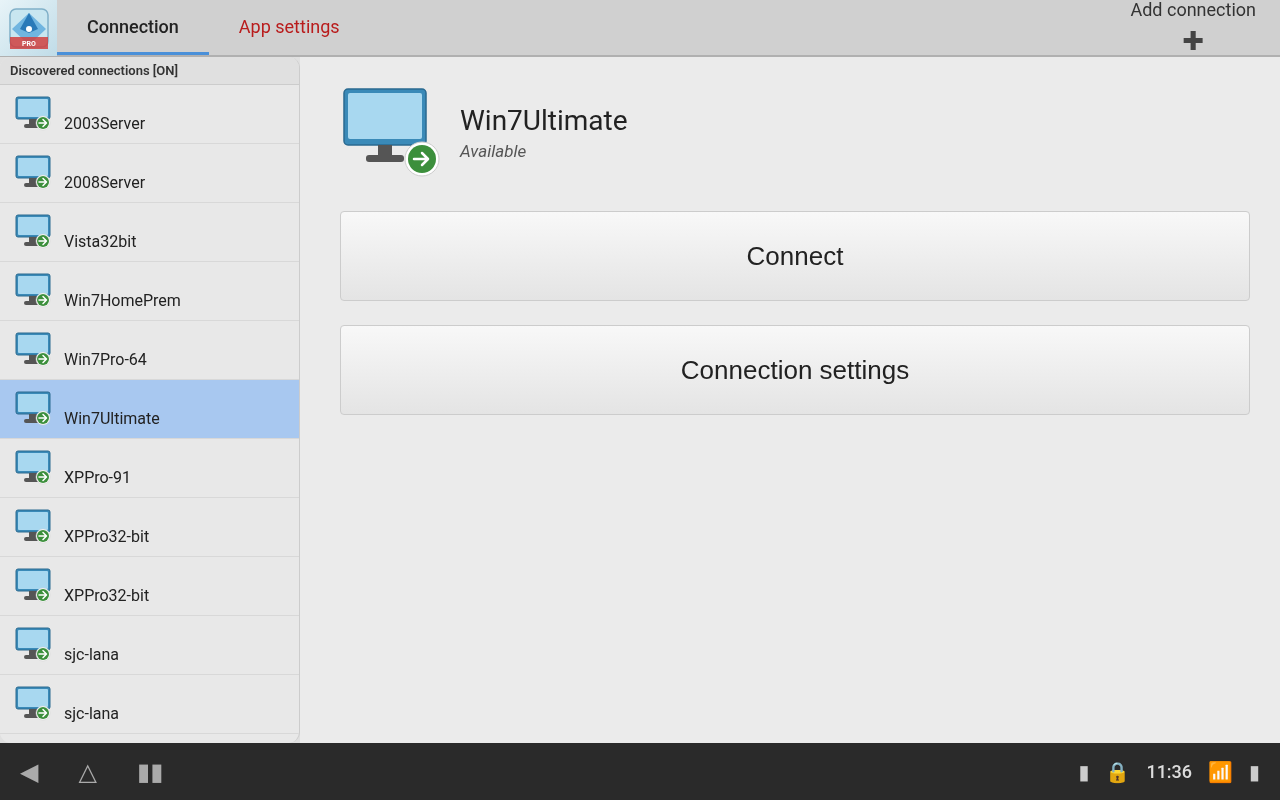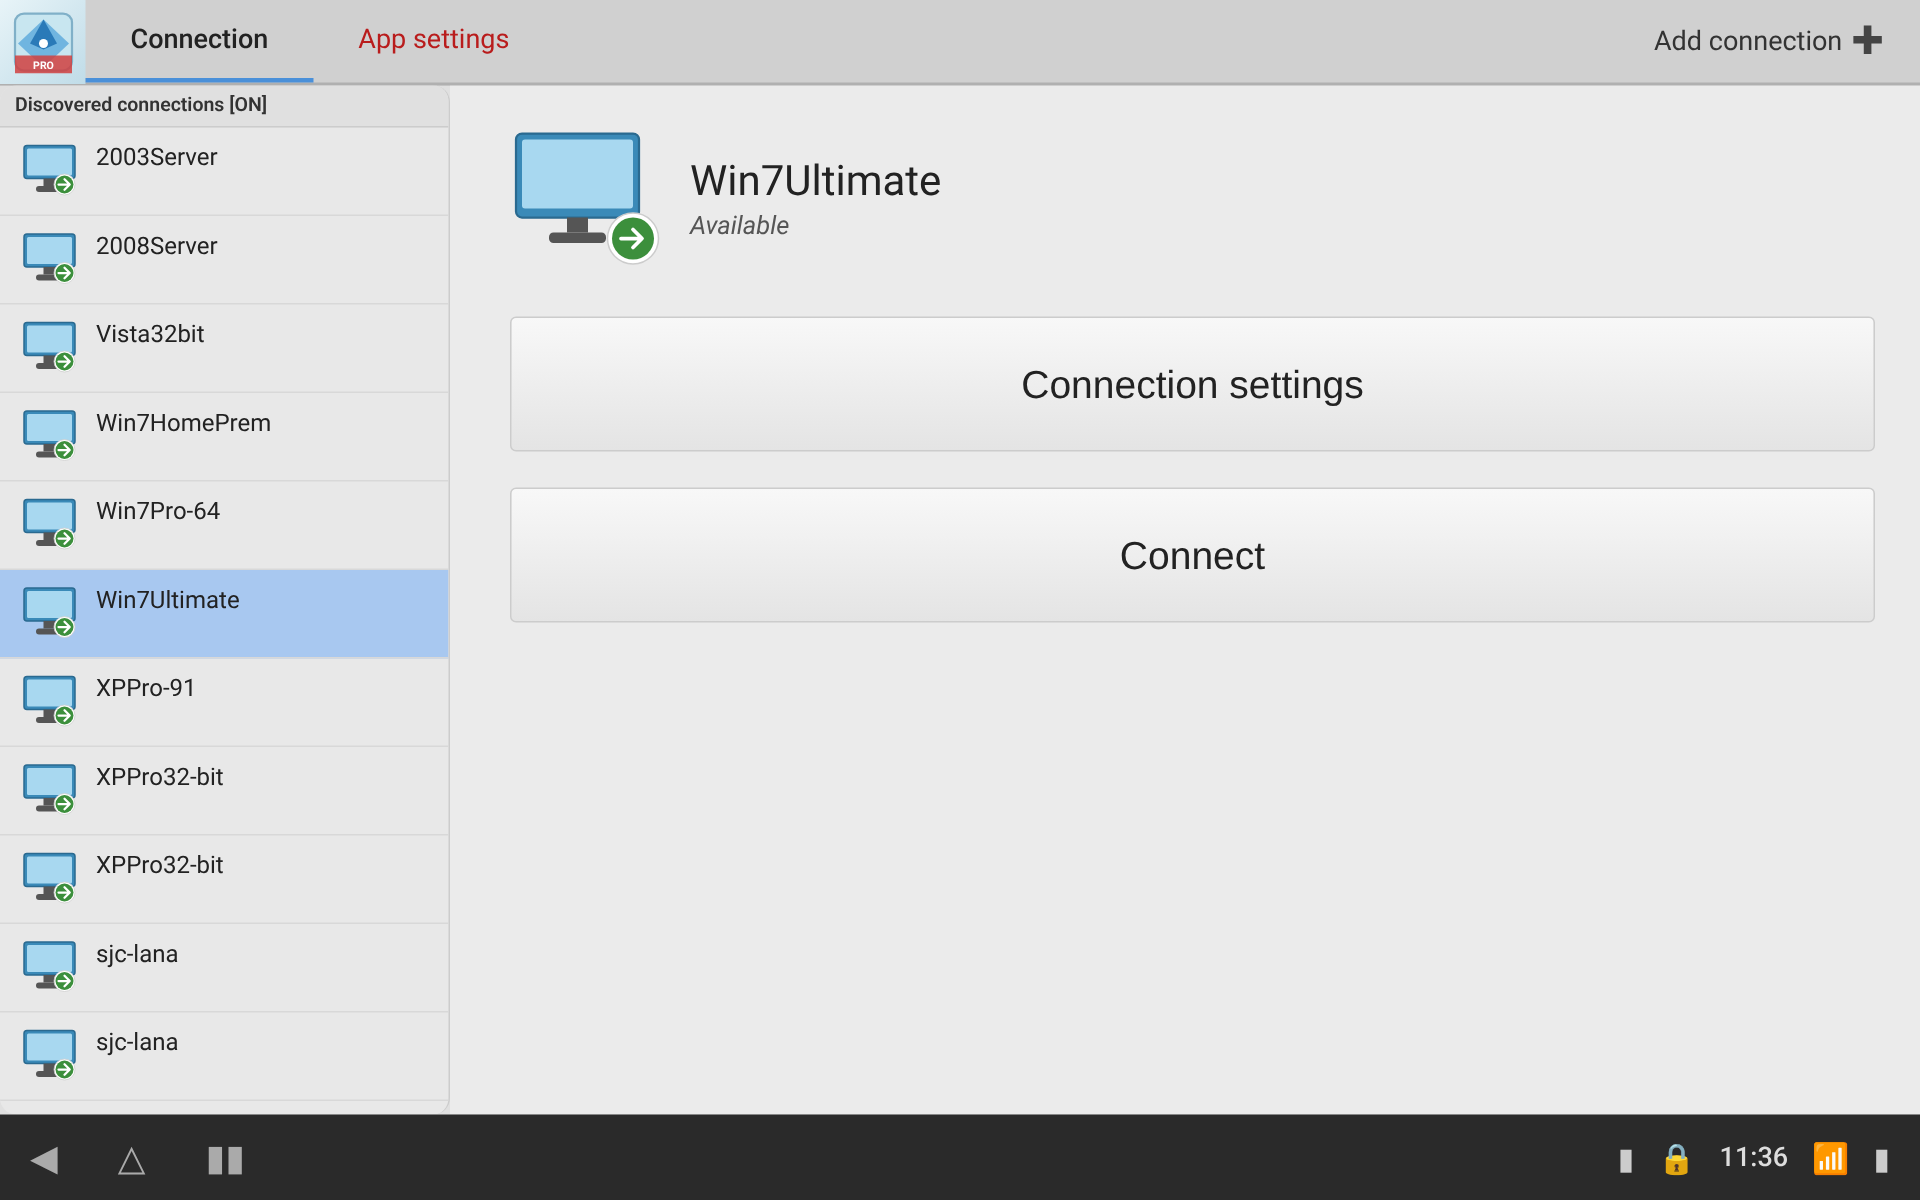--- a/index.html
+++ b/index.html
@@ -58,20 +58,21 @@
     }
     .add-connection-btn {
       display: flex;
       align-items: center;
       gap: 6px;
       padding: 0 24px;
       font-size: 18px;
       color: #333;
       cursor: pointer;
       white-space: nowrap;
+      flex-direction: column;
     }
     .add-icon {
       font-size: 26px;
       font-weight: 300;
       color: #444;
     }
 
     
     .main {
       display: flex;
@@ -93,21 +94,21 @@
     .sidebar-header {
       padding: 6px 10px;
       font-size: 13px;
       font-weight: 600;
       color: #333;
       background: #e0e0e0;
       border-bottom: 1px solid #ccc;
     }
     .sidebar-item {
       display: flex;
-      align-items: flex-start;
+      align-items: flex-end;
       gap: 12px;
       padding: 10px 14px;
       font-size: 16px;
       color: #222;
       cursor: pointer;
       border-bottom: 1px solid #d8d8d8;
     }
     .sidebar-item.selected {
       background: #a8c8f0;
     }
@@ -408,25 +409,25 @@
           <path d="M10,18 L22,18 M18,12 L24,18 L18,24" stroke="white" stroke-width="2.5" fill="none" stroke-linecap="round" stroke-linejoin="round"></path>
         </svg>
       </div>
       <div class="detail-info">
         <span class="detail-name">Win7Ultimate</span>
         <span class="detail-status">Available</span>
       </div>
     </div>
 
     <button class="action-btn">
+      <span>Connect</span>
+    </button>
+
+    <button class="action-btn">
       <span>Connection settings</span>
-    </button>
-
-    <button class="action-btn">
-      <span>Connect</span>
     </button>
   </div>
 </div>
 
 <div class="bottom-bar">
   <div class="bottom-nav-icons">
     <span class="nav-icon">◀</span>
     <span class="nav-icon">△</span>
     <span class="nav-icon">▮▮</span>
   </div>

